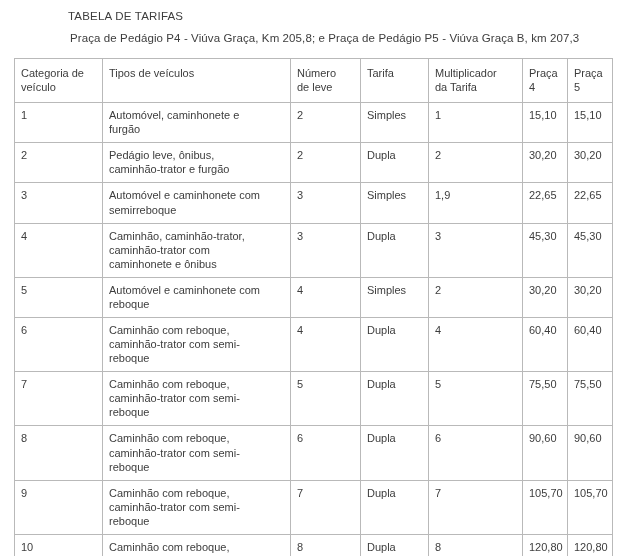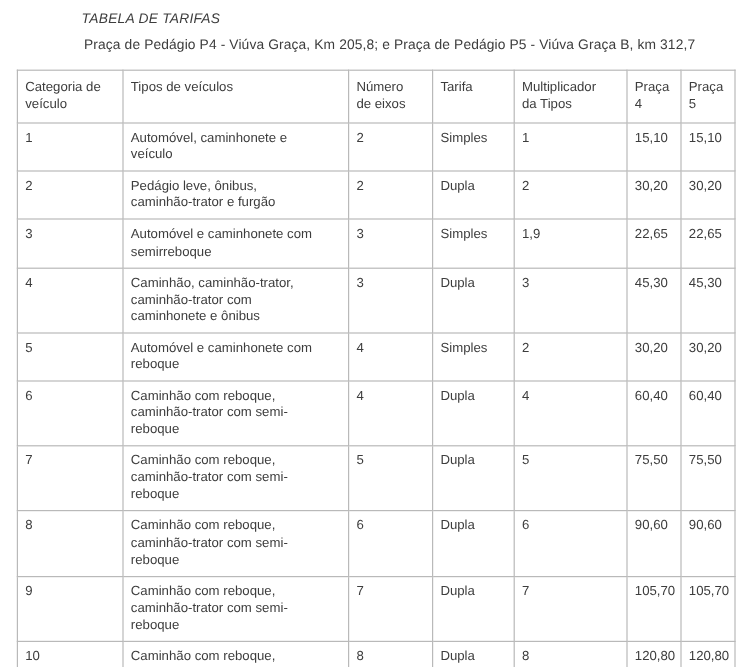--- a/index.html
+++ b/index.html
@@ -22,21 +22,20 @@
     padding: 0;
   }
   .doc-title {
     position: absolute;
     left: 68px;
     top: 10px;
     font-size: 11.5px;
     color: #3d3d3d;
     letter-spacing: 0.2px;
     white-space: nowrap;
-    font-style: italic;
   }
   .doc-subtitle {
     position: absolute;
     left: 70px;
     top: 32px;
     font-size: 11.5px;
     color: #3d3d3d;
     letter-spacing: 0.1px;
     white-space: nowrap;
   }
@@ -72,53 +71,53 @@
   col.c-p5    { width: 45px; }
 
   .row-cell-lines { white-space: pre-line; }
 </style>
 </head>
 <body>
 
 <div class="page">
 
   <div class="doc-title">TABELA DE TARIFAS</div>
-  <div class="doc-subtitle">Praça de Pedágio P4 - Viúva Graça, Km 205,8; e Praça de Pedágio P5 - Viúva Graça B, km 312,7</div>
+  <div class="doc-subtitle">Praça de Pedágio P4 - Viúva Graça, Km 205,8; e Praça de Pedágio P5 - Viúva Graça B, km 207,3</div>
 
   <table class="tariff">
     <colgroup>
       <col class="c-cat">
       <col class="c-tipo">
       <col class="c-eixos">
       <col class="c-rod">
       <col class="c-mult">
       <col class="c-p4">
       <col class="c-p5">
     </colgroup>
     <thead>
       <tr>
         <th class="row-cell-lines">Categoria de
 veículo</th>
         <th class="row-cell-lines">Tipos de veículos</th>
         <th class="row-cell-lines">Número
-de eixos</th>
+de leve</th>
         <th class="row-cell-lines">Tarifa</th>
         <th class="row-cell-lines">Multiplicador
-da Tipos</th>
+da Tarifa</th>
         <th class="row-cell-lines">Praça
 4</th>
         <th class="row-cell-lines">Praça
 5</th>
       </tr>
     </thead>
     <tbody>
       <tr>
         <td class="row-cell-lines">1</td>
         <td class="row-cell-lines">Automóvel, caminhonete e
-veículo</td>
+furgão</td>
         <td class="row-cell-lines">2</td>
         <td class="row-cell-lines">Simples</td>
         <td class="row-cell-lines">1</td>
         <td class="row-cell-lines">15,10</td>
         <td class="row-cell-lines">15,10</td>
       </tr>
       <tr>
         <td class="row-cell-lines">2</td>
         <td class="row-cell-lines">Pedágio leve, ônibus,
 caminhão-trator e furgão</td>

